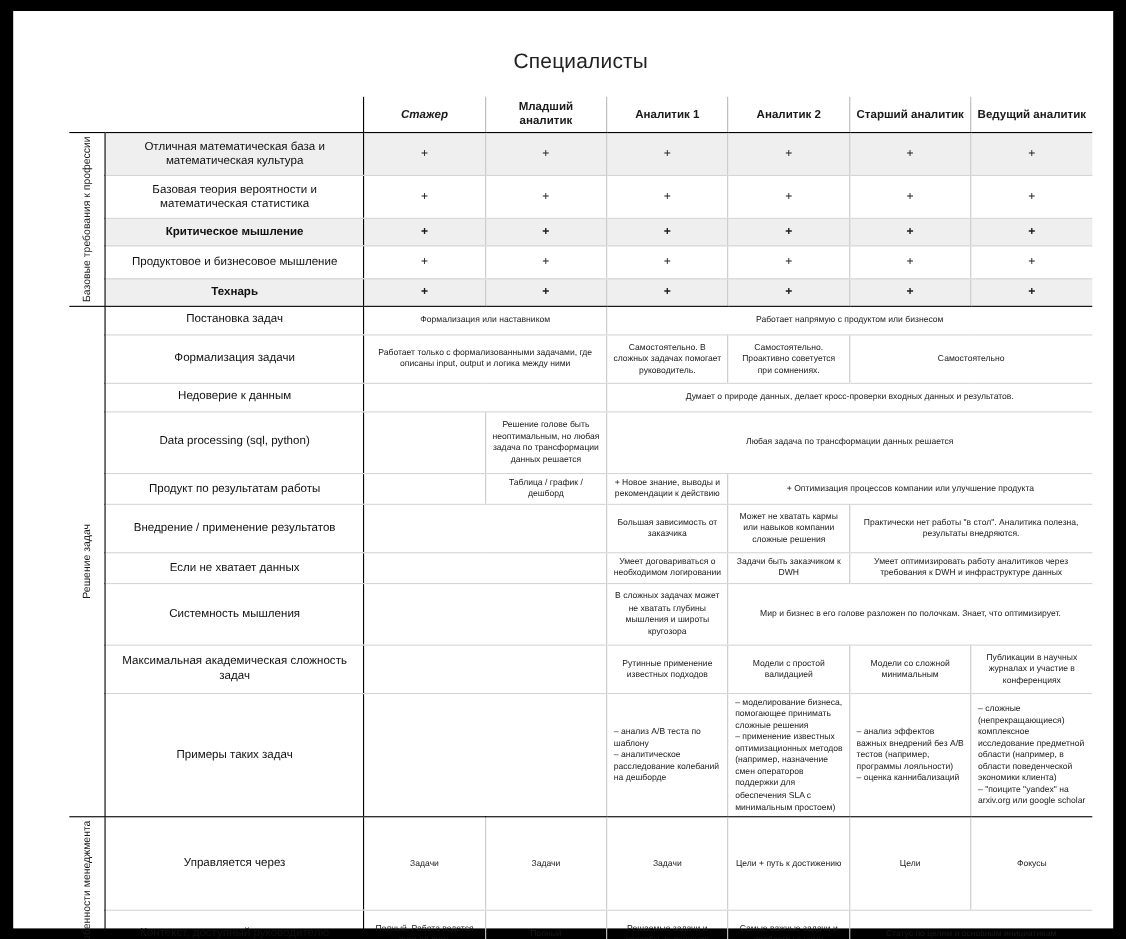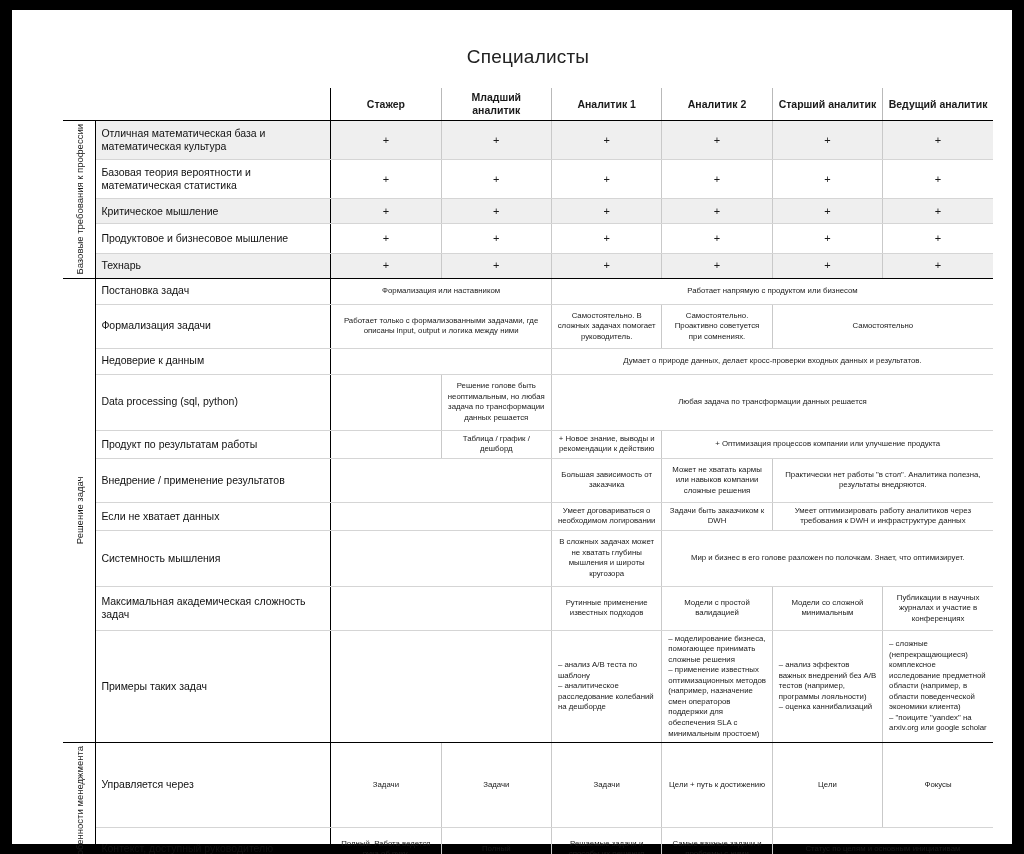--- a/index.html
+++ b/index.html
@@ -52,57 +52,57 @@
     font-size: 10.5px;
     font-weight: bold;
     color: #1a1a1a;
     line-height: 1.25;
     border-bottom: 1.6px solid #000;
     border-left: 1px solid #b9b9b9;
     padding-bottom: 6px;
     padding-top: 4px;
   }
   .hdr.blank { border-bottom: 1.6px solid #000; border-left: none; }
-  .hdr.first-lvl { border-left: 1.6px solid #000; }
+  .hdr.first-lvl { border-left: 1.6px solid #000; font-style: italic; }
 
   .grp {
     writing-mode: vertical-rl;
     transform: rotate(180deg);
     text-align: center;
     font-size: 9.5px;
     color: #1a1a1a;
     line-height: 1.25;
     border-right: 1.6px solid #000;
     border-bottom: 1px solid #000;
     white-space: normal;
   }
   .rowlabel {
     font-size: 10.5px;
     color: #111;
     line-height: 1.3;
-    text-align: left;
+    text-align: center;
     padding-left: 8px;
     border-bottom: 1px solid #d5d5d5;
   }
   .cell {
     font-size: 7.8px;
     color: #1a1a1a;
     text-align: center;
     line-height: 1.35;
     border-left: 1px solid #c9c9c9;
     border-bottom: 1px solid #d5d5d5;
   }
   .cell.first-lvl { border-left: 1.6px solid #000; }
   .cell.plus { font-size: 11px; }
   .cell.left { text-align: left; padding-left: 6px; padding-right: 4px; }
   .shade { background: #efefef; }
   .bandend .rowlabel, .bandend .cell, .bandend .grp { border-bottom: 1.6px solid #000; }
   .lastrow .rowlabel, .lastrow .cell, .lastrow .grp { border-bottom: 1.6px solid #000; }
   .t26 { height: 26px; }
-  .t20 { height: 19px; }
+  .t20 { height: 19px; font-weight: bold; }
   .t44 { height: 44px; }
   .t56 { height: 56px; }
   .t110 { height: 112px; }
 </style>
 </head>
 <body>
 
 <div class="page">
   <div class="title">Специалисты</div>
 

